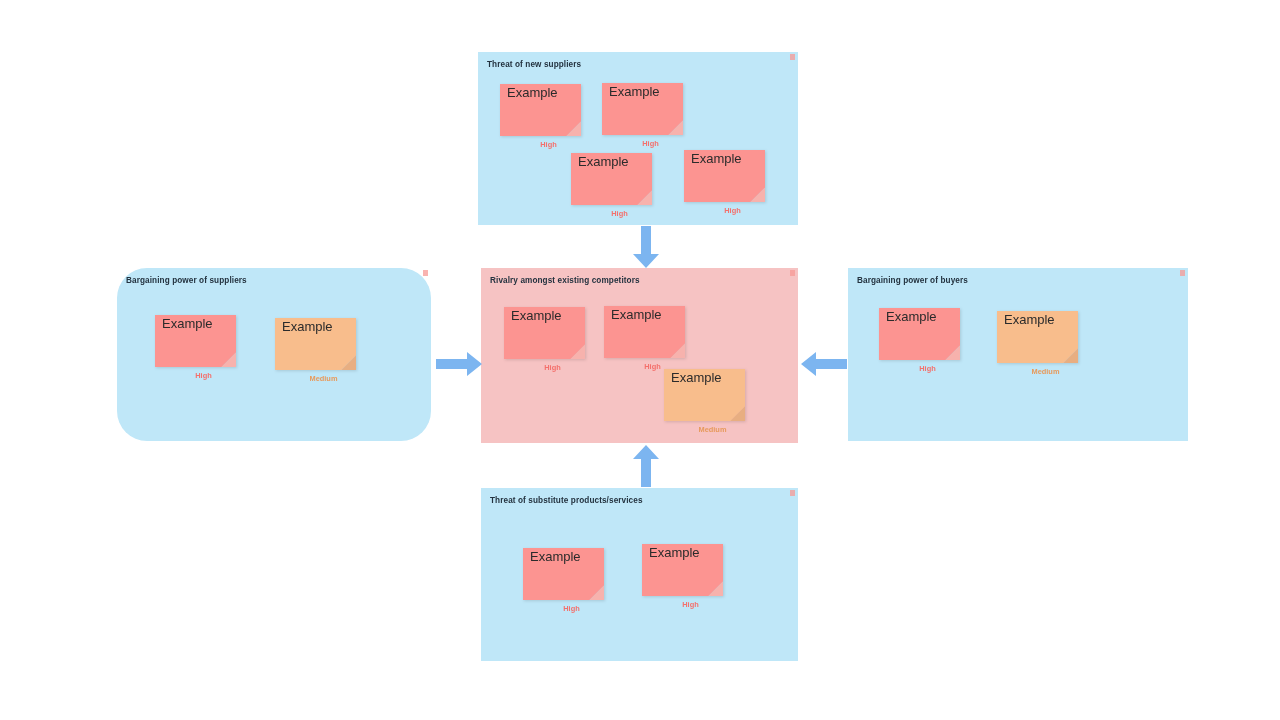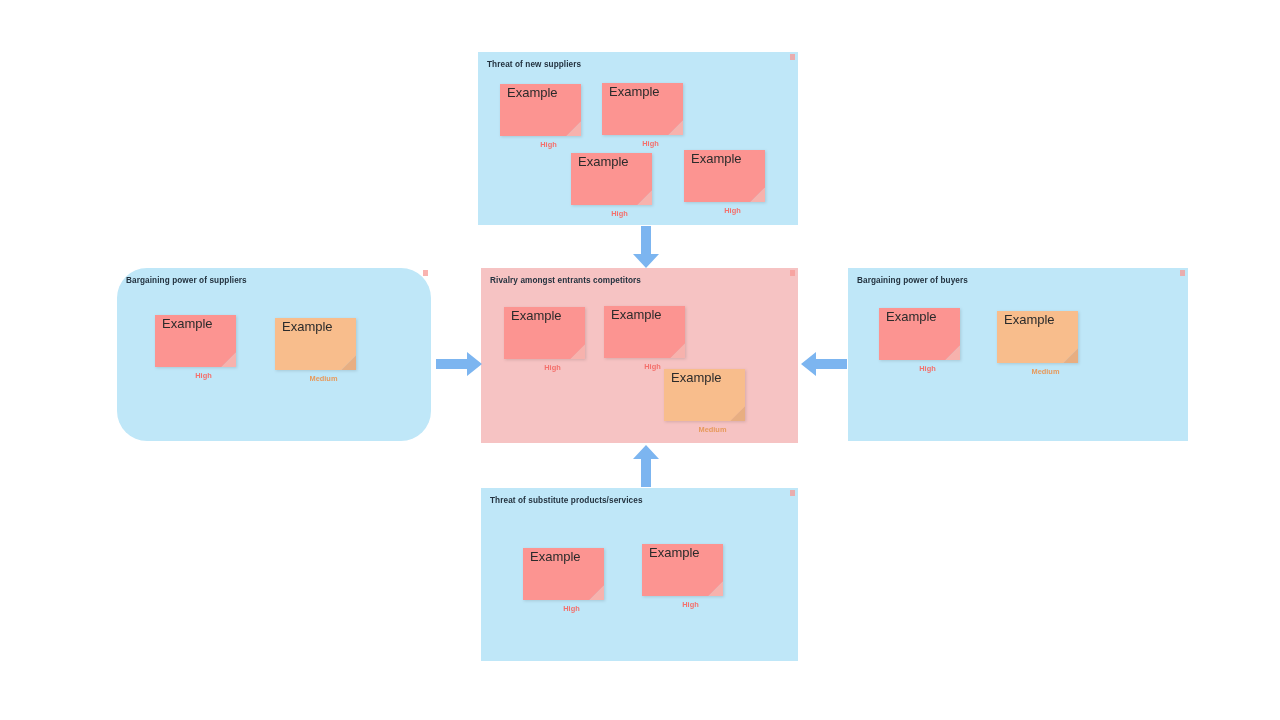--- a/index.html
+++ b/index.html
@@ -165,21 +165,21 @@
       <div class="note-body"></div>
       <div class="note-fold"></div>
       <div class="note-text">Example</div>
     </div>
     <div class="note-label label-medium">Medium</div>
   </div>
 </div>
 
 <div class="panel panel-pink" style="left:481px; top:268px; width:317px; height:175px;">
   <div class="panel-marker"></div>
-  <div class="panel-title">Rivalry amongst entrants competitors</div>
+  <div class="panel-title">Rivalry amongst existing competitors</div>
 
   <div class="note-wrap" style="left:23px; top:39px; width:81px; height:52px;">
     <div class="note note-red">
       <div class="note-body"></div>
       <div class="note-fold"></div>
       <div class="note-text">Example</div>
     </div>
     <div class="note-label label-high">High</div>
   </div>
 

